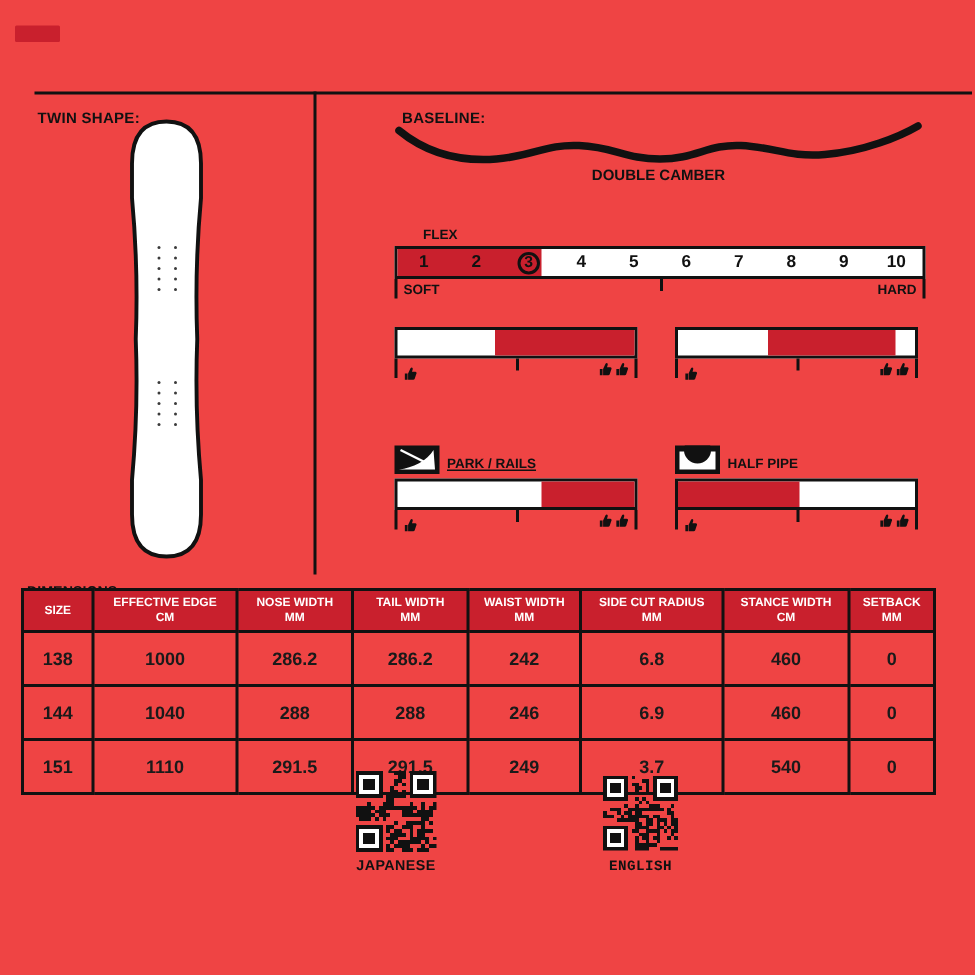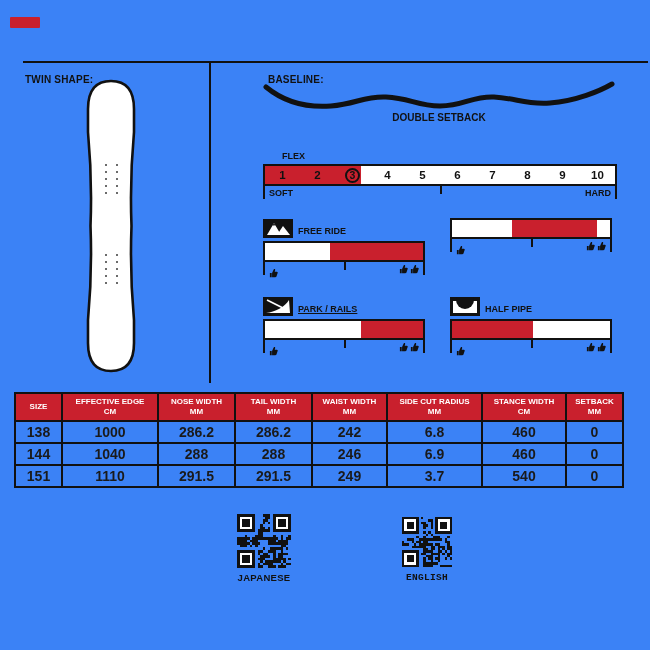--- a/index.html
+++ b/index.html
@@ -1,17 +1,17 @@
 <!DOCTYPE html>
 <html style="--red: #c9202d; --ink: #111111;"><head>
 <meta charset="utf-8">
 <style>
   :root{ --red:#c9202d; --ink:#111; }
   html,body{margin:0;padding:0;background:#fff;}
-  #page{position:relative;width:650px;height:650px;background:#3b82f6;overflow:hidden;
+  #page{position:relative;width:650px;height:650px;background:#ef4444;overflow:hidden;
         font-family:"Liberation Sans",sans-serif;font-weight:bold;color:var(--ink);}
   .abs{position:absolute;}
   .hline{background:var(--ink);height:2px;}
   .vline{background:var(--ink);width:2px;}
   .lbl{font-size:10px;letter-spacing:.2px;}
 
   
   #brand-logo{left:10px;top:17px;width:30px;height:11px;background:var(--red);border-radius:1px;}
 
   
@@ -45,21 +45,21 @@
   .seg{position:absolute;top:0;bottom:0;background:var(--red);}
   .ab-foot{position:relative;height:13px;border-left:2px solid var(--ink);border-right:2px solid var(--ink);}
   .thumb-l{position:absolute;left:4px;top:2px;}
   .thumb-r{position:absolute;right:4px;top:2px;display:flex;gap:2px;}
 
   
   #dimensions-label{left:18px;top:389px;font-size:9.5px;}
   #dim-table{position:absolute;left:14px;top:392px;border-collapse:collapse;table-layout:fixed;width:526px;}
   #dim-table th,#dim-table td{border:2px solid var(--ink);text-align:center;vertical-align:middle;}
   #dim-table th{background:var(--red);color:#fff;font-size:8px;line-height:1.25;padding:3px 0;}
-  #dim-table td{font-size:14px;padding:2px 0;color:#1a1a1a;}
+  #dim-table td{font-size:12px;padding:10px 0;color:#1a1a1a;}
 
   
   .qr{position:absolute;}
   .qr svg{display:block;shape-rendering:crispEdges;}
   .qr-label{position:absolute;text-align:center;font-size:9.5px;letter-spacing:.3px;}
 </style>
 </head>
 <body>
 
 <div id="page">
@@ -96,21 +96,21 @@
       <i></i>
       <i></i>
       <i></i>
       <i></i>
     </div>
 
   <div class="abs lbl" style="left:268px;top:74px;">BASELINE:</div>
   <svg id="camber-svg" class="abs" width="352" height="32" viewBox="0 0 352 32">
     <path d="M3,7 C20,21 42,28 68,26 C93,24 101,16 123,17 C147,18 154,26 177,26 C201,26 209,16 231,17 C253,18 263,25 287,23 C313,21 337,11 349,4" fill="none" stroke="#111" stroke-width="5" stroke-linecap="round"></path>
   </svg>
-  <div id="camber-caption" class="abs">DOUBLE SETBACK</div>
+  <div id="camber-caption" class="abs">DOUBLE CAMBER</div>
 
   <div id="flex-label" class="abs">FLEX</div>
   <div id="flex-bar" class="abs">
     <div id="flex-red" style="width: 27.5%;"></div>
     <div id="flex-numbers">
         <div class="fcell">1</div>
         <div class="fcell">2</div>
         <div class="fcell">
           <span class="ring">3</span>
         </div>
@@ -123,30 +123,20 @@
         <div class="fcell">10</div>
       </div>
   </div>
   <div id="flex-ruler" class="abs ruler">
     <span class="soft">SOFT</span>
     <span class="ctick"></span>
     <span class="hard">HARD</span>
   </div>
 
   <div class="ability" style="left:263px;top:218px;">
-    <div class="ab-head">
-      <span class="ab-icon">
-        <svg width="30" height="19" viewBox="0 0 30 19">
-            <polygon points="4,16 11,4 18,16" fill="#fff"></polygon>
-            <polygon points="14,16 20,7 27,16" fill="#fff"></polygon>
-            <polygon points="9.2,7 11,4 12.8,7 11.6,6 11,7.2 10.2,6" fill="#111"></polygon>
-          </svg>
-      </span>
-      <span class="ab-label">FREE RIDE</span>
-    </div>
     <div class="ab-bar">
         <div class="seg" style="left: 41%; width: 59%;"></div>
       </div>
     <div class="ab-foot">
         <span class="thumb-l"><svg width="9" height="10" viewBox="0 0 10 10">
             <path fill="#111" d="M1,9.6 V5 h2 v4.6 Z M3.4,5 L5.2,1.2 C5.9,0.1 7.2,0.7 6.8,2.1 L6.3,3.7 H8.7 C9.7,3.7 10,4.9 9.4,5.5 L8.3,8.8 C8.1,9.4 7.5,9.6 6.9,9.6 H3.4 Z"></path>
           </svg></span>
         <span class="ctick"></span>
         <span class="thumb-r">
           <svg width="9" height="10" viewBox="0 0 10 10">

